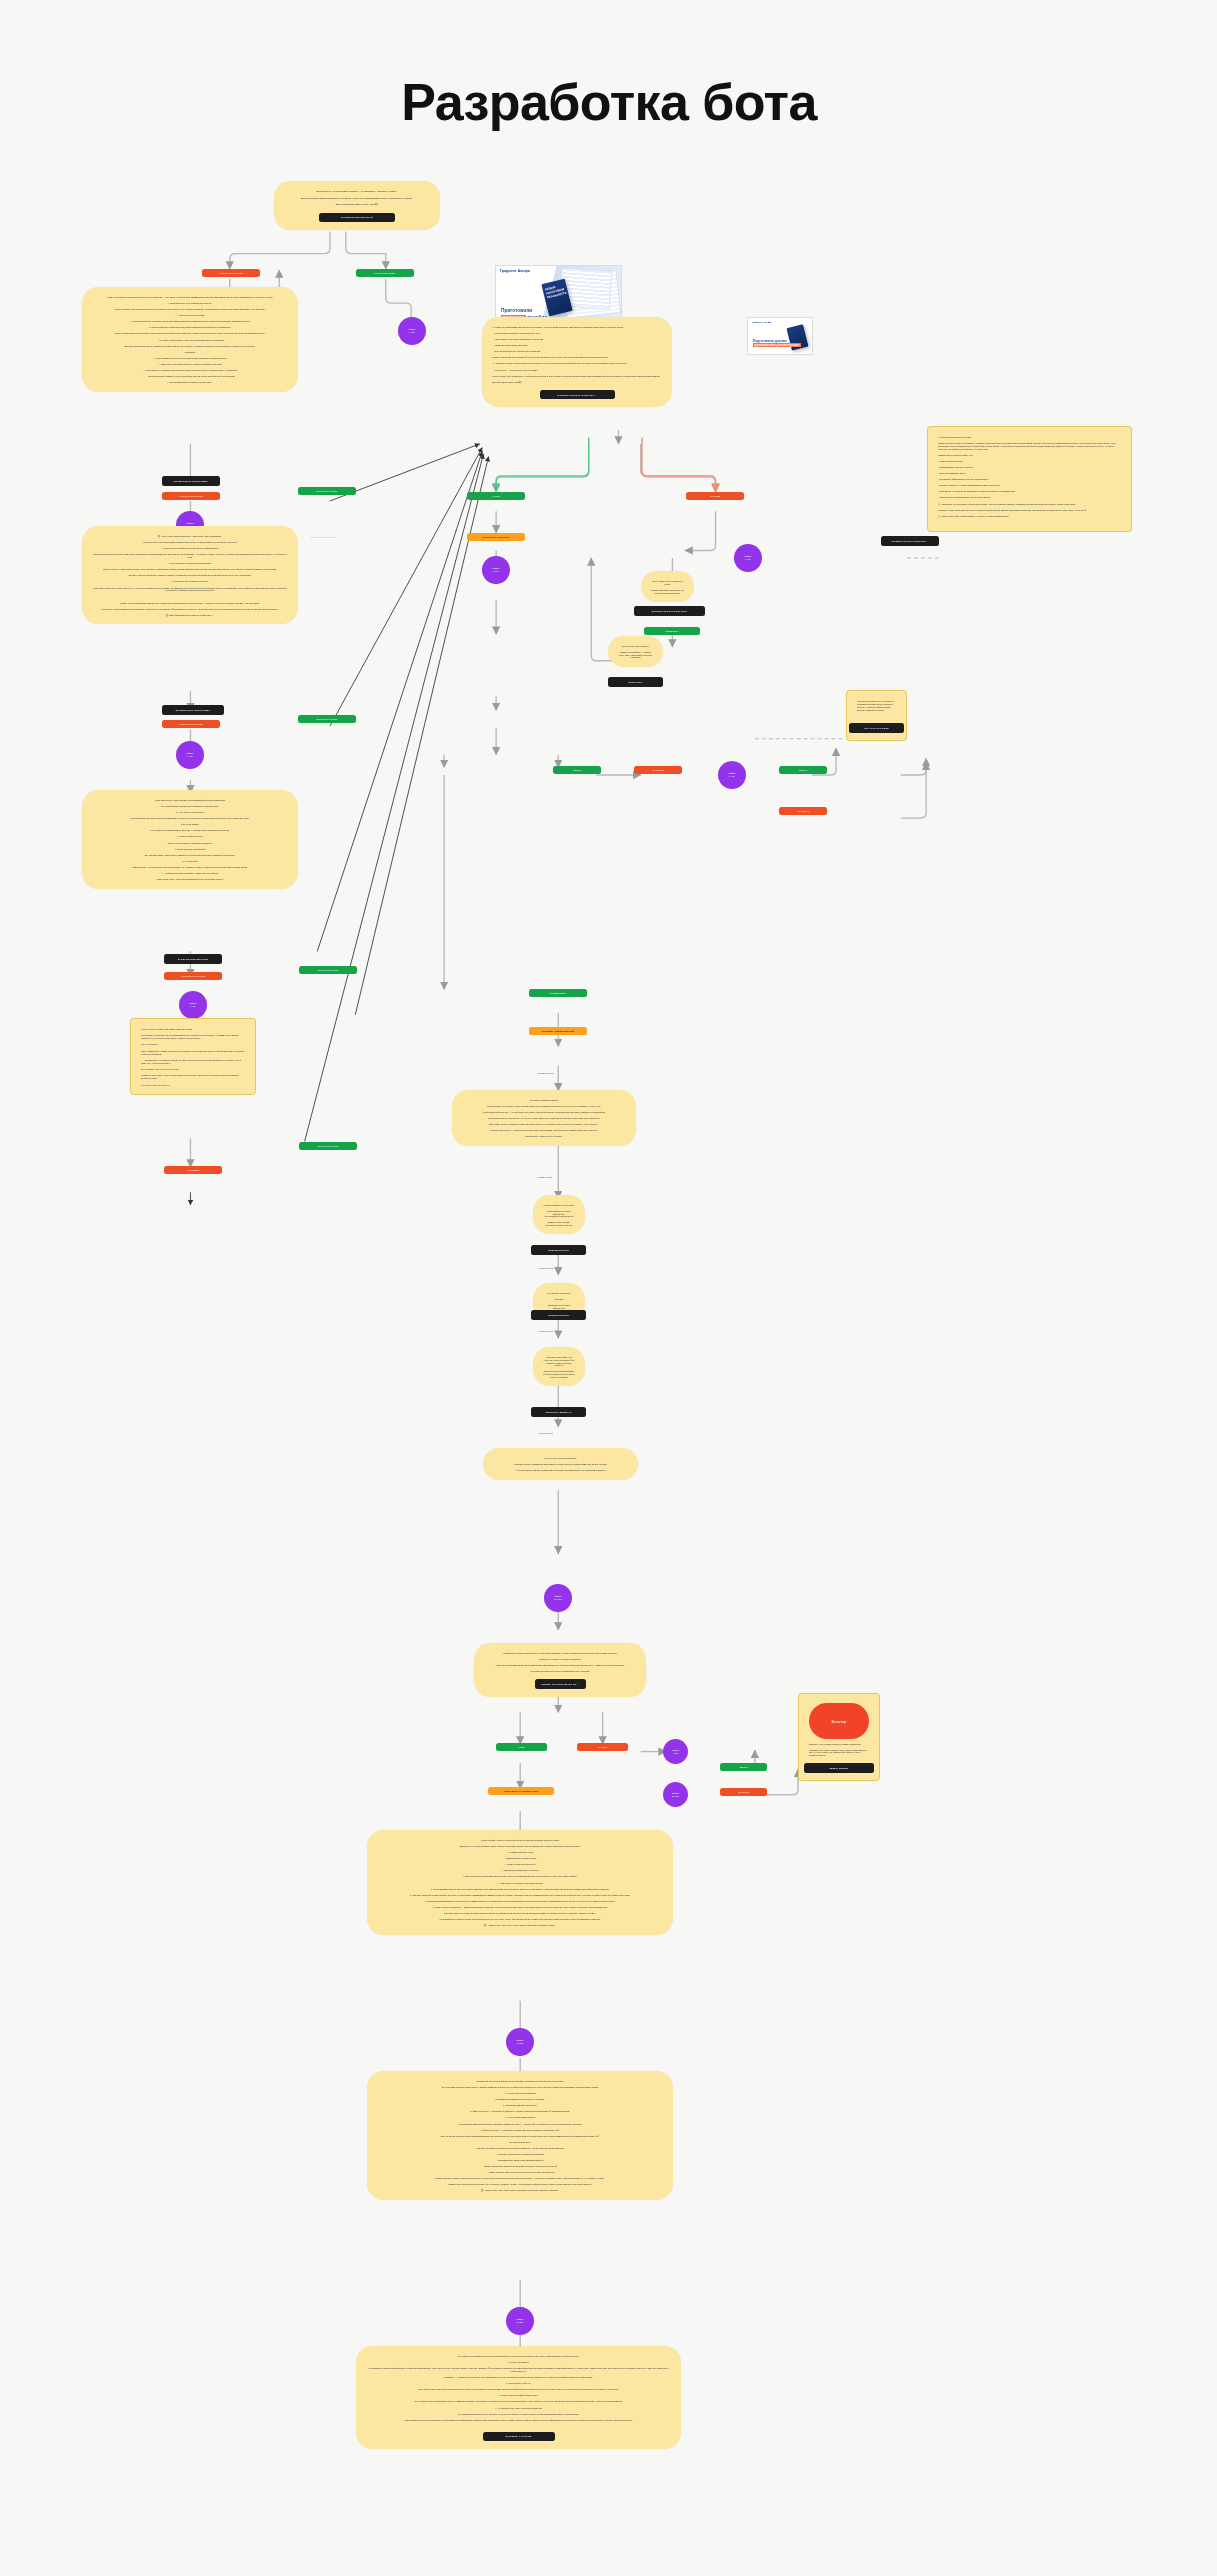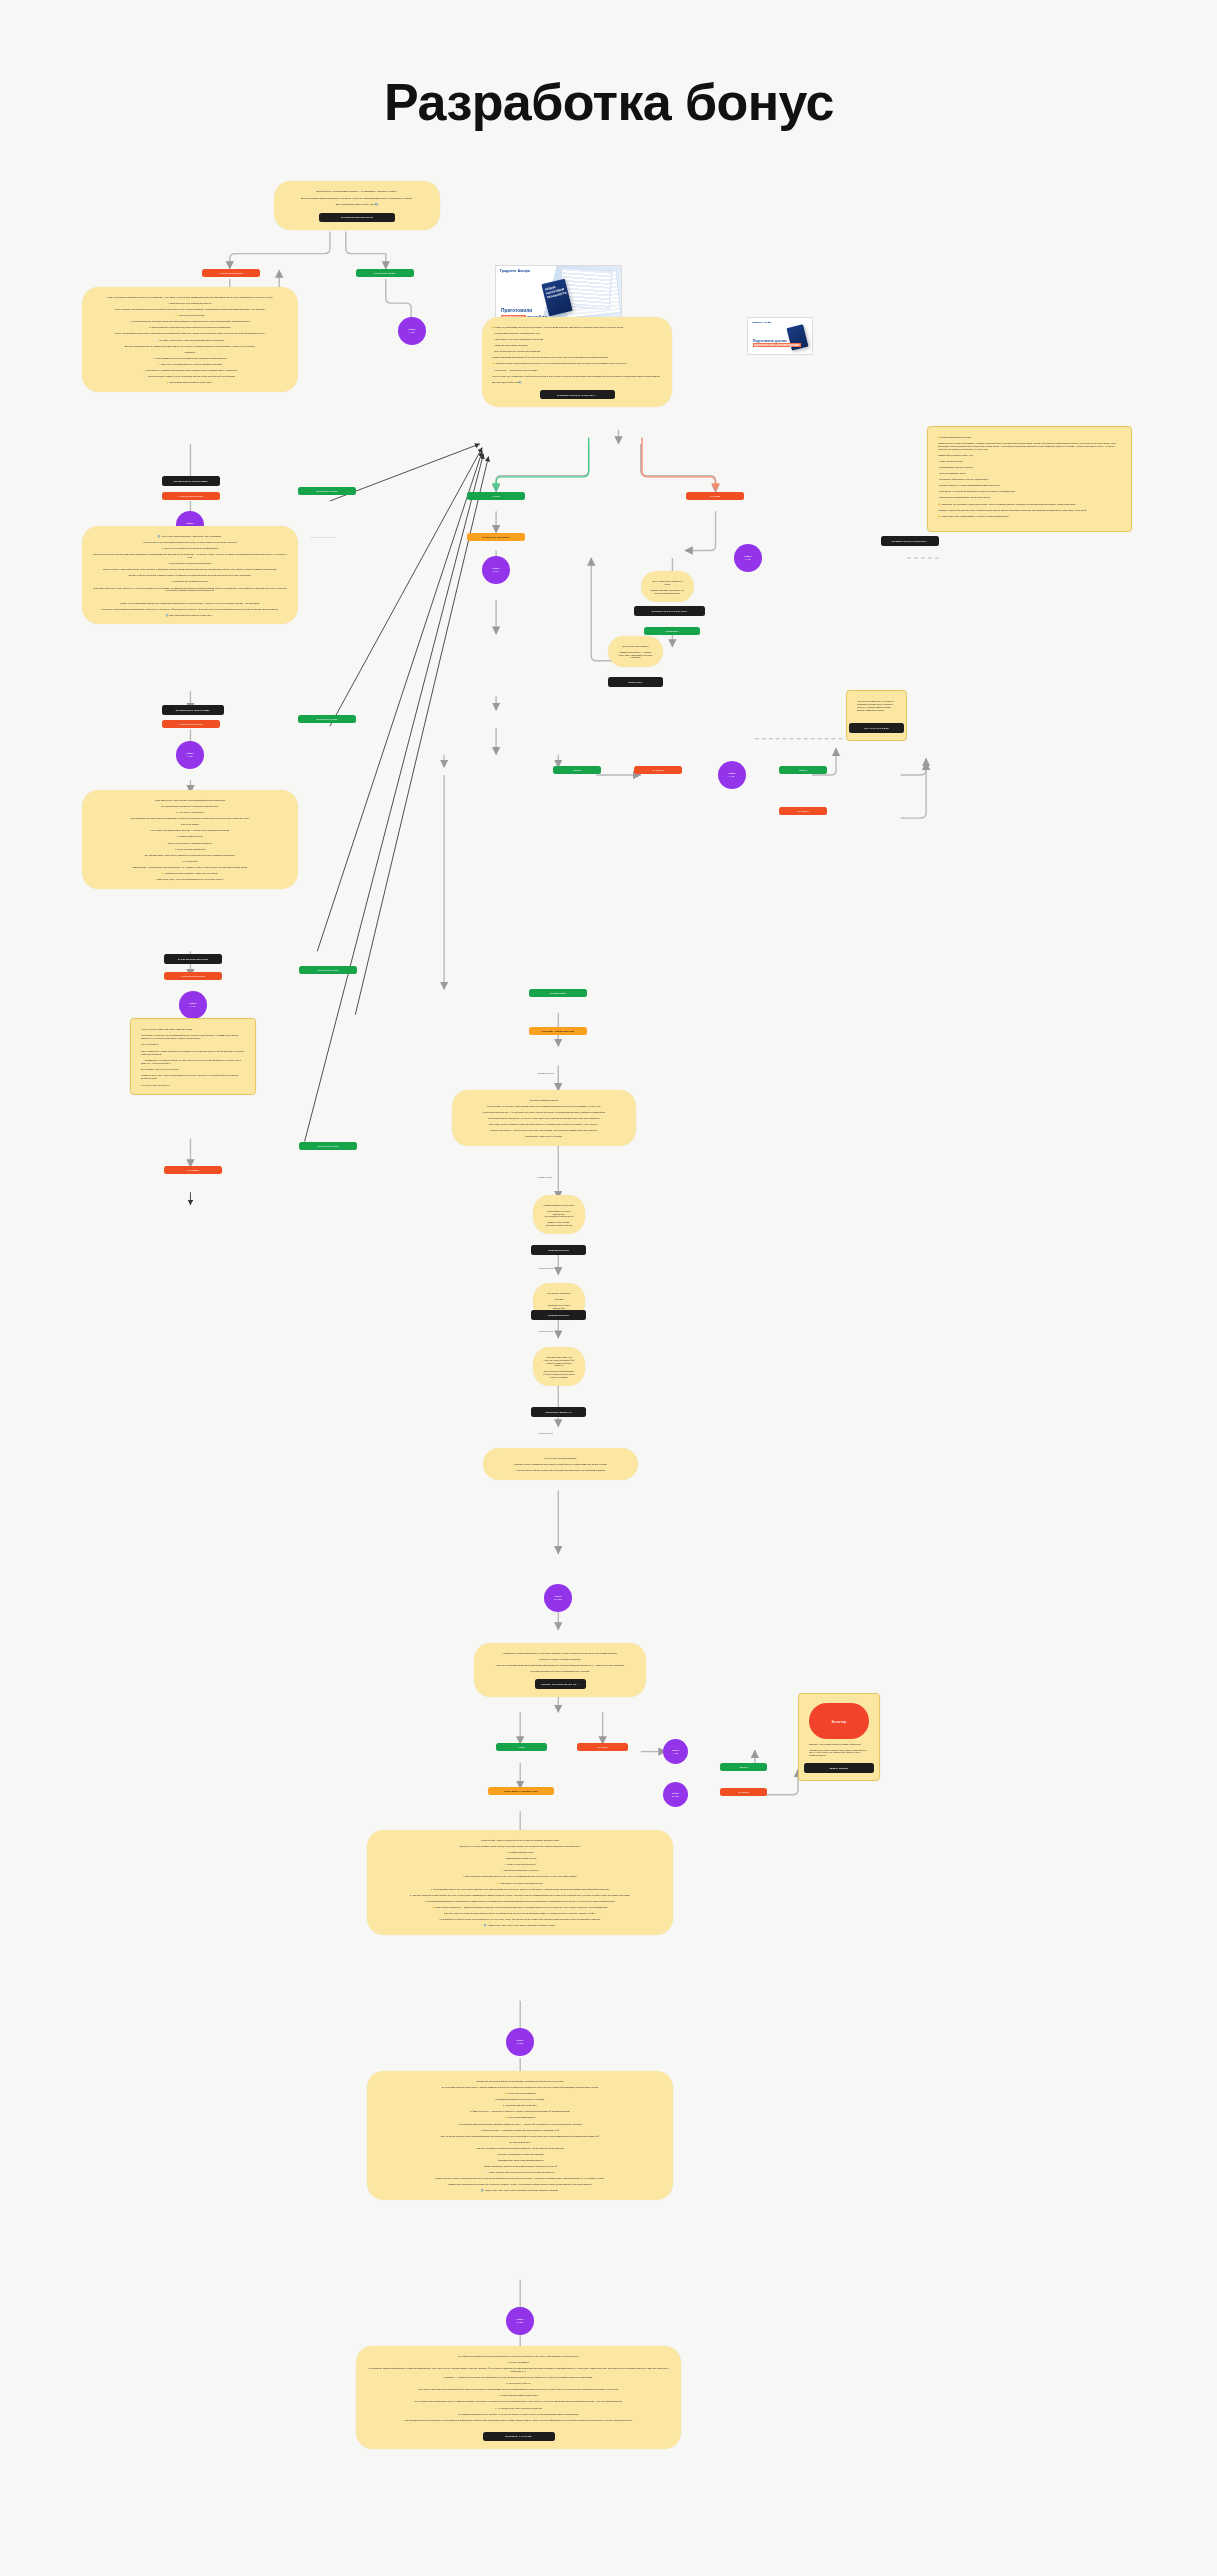--- a/index.html
+++ b/index.html
@@ -89,21 +89,21 @@
     background:#f0432a; color:#fff; border-radius:27px;
     display:flex; align-items:center; justify-content:center;
     width:100%; height:36px; font-size:4.4px;
   }
 </style>
 </head>
 <body>
 
 <div id="canvas">
 
-  <h1 class="title">Разработка бонус</h1>
+  <h1 class="title">Разработка бота</h1>
 
   <svg id="edges" viewBox="0 0 1920 4062">
     <defs>
       <marker id="ah" markerWidth="7" markerHeight="7" refX="5.5" refY="3" orient="auto">
         <path d="M0,0 L6,3 L0,6 z" fill="#9a9a9a"></path>
       </marker>
       <marker id="ahg" markerWidth="7" markerHeight="7" refX="5.5" refY="3" orient="auto">
         <path d="M0,0 L6,3 L0,6 z" fill="#4ec98a"></path>
       </marker>
       <marker id="ahr" markerWidth="7" markerHeight="7" refX="5.5" refY="3" orient="auto">

